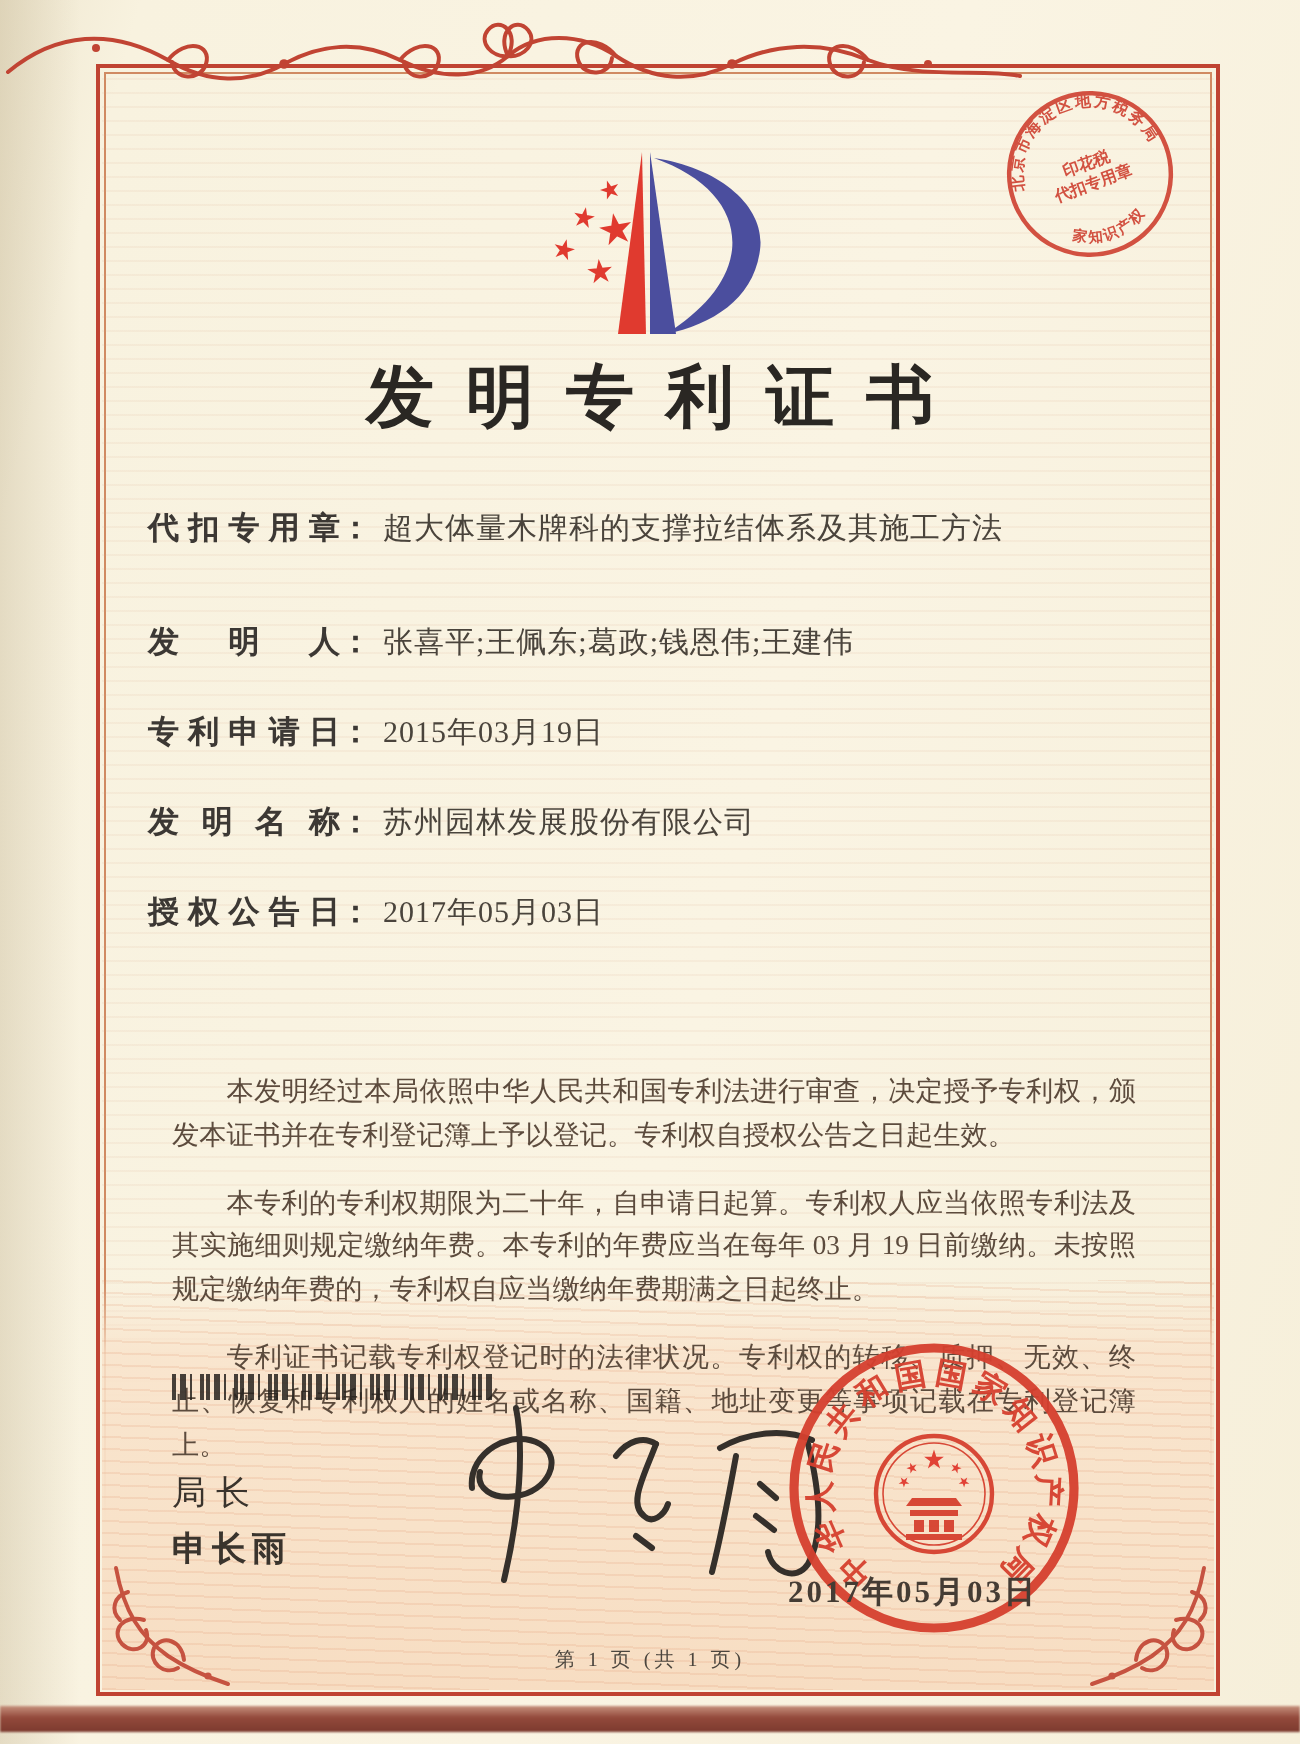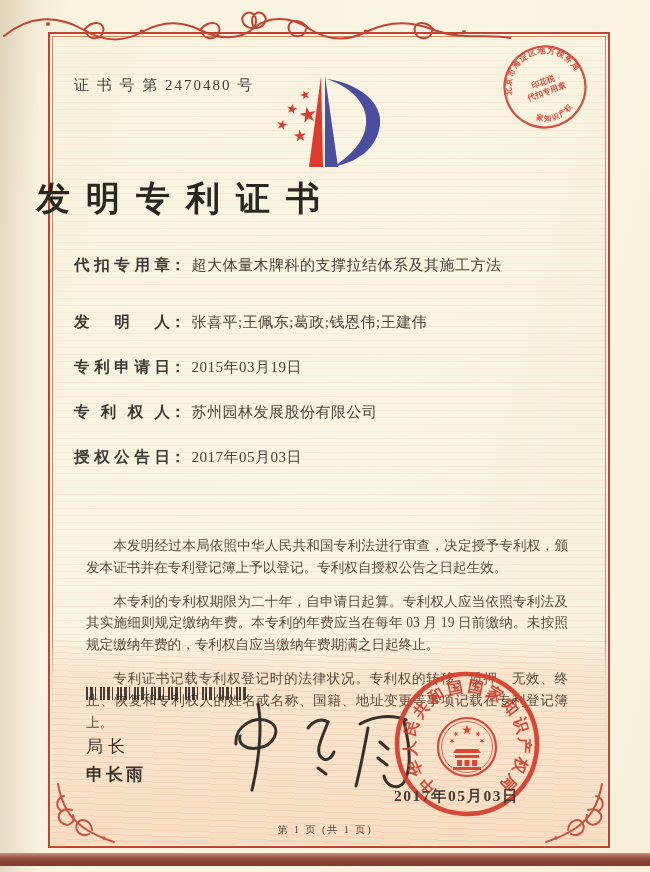--- a/index.html
+++ b/index.html
@@ -15,21 +15,21 @@
     border:2px solid #c04332;box-sizing:border-box;}
   .frame::after{content:"";position:absolute;inset:2px;border:1px solid #d08a62;pointer-events:none;}
   .texture{position:absolute;left:51px;top:36px;width:556px;height:809px;
     background:repeating-linear-gradient(0deg,rgba(214,160,130,.10) 0 1px,rgba(0,0,0,0) 1px 7px);}
   .peach{position:absolute;left:51px;top:640px;width:556px;height:205px;
     background:linear-gradient(180deg,rgba(249,227,203,0) 0%,rgba(249,227,203,.85) 18%,#f8e2c9 60%,#f7ddc2 100%);}
   .peach::after{content:"";position:absolute;inset:0;
     background:repeating-linear-gradient(2deg,rgba(224,148,110,.18) 0 1px,rgba(0,0,0,0) 1px 6px);}
   
   .cert-no{position:absolute;left:74px;top:76px;font-size:15px;letter-spacing:2px;color:#44403a;}
-  .title-wrap{position:absolute;left:0;right:0;top:176px;text-align:left;padding-left:36px;}
+  .title-wrap{position:absolute;left:0;right:0;top:176px;text-align:center;}
   .title-wrap span{font-size:34px;font-weight:700;color:#2a2723;letter-spacing:16px;margin-right:-16px;}
   .tax-stamp{position:absolute;left:498px;top:40px;width:94px;height:94px;transform:rotate(-20deg);opacity:.92;}
   .logo{position:absolute;left:263px;top:70px;width:128px;height:104px;}
   .top-flourish{position:absolute;left:0px;top:4px;width:514px;height:46px;}
   .corner{position:absolute;width:64px;height:64px;opacity:.9;}
   .corner.br{right:44px;top:780px;}
   .corner.bl{left:54px;top:780px;transform:scaleX(-1);}
   
   .fields{position:absolute;left:74px;top:250px;right:56px;}
   .frow{height:30px;line-height:30px;margin-bottom:15px;white-space:nowrap;}
@@ -89,21 +89,20 @@
     <circle cx="14" cy="58" r="1.8" fill="#c14433"></circle>
   </svg>
   <svg class="corner bl" viewBox="0 0 64 64">
     <path class="red-stroke" d="M60,4 C56,26 48,38 34,48 C22,56 10,60 4,62" stroke-width="1.8"></path>
     <path class="red-stroke" d="M46,30 c10,-3 17,5 11,12 c-6,6 -15,1 -12,-7" stroke-width="1.6"></path>
     <path class="red-stroke" d="M26,50 c1,-10 11,-13 15,-6 c3,7 -5,14 -12,10" stroke-width="1.6"></path>
     <path class="red-stroke" d="M54,16 c7,2 9,9 4,14" stroke-width="1.4"></path>
     <circle cx="14" cy="58" r="1.8" fill="#c14433"></circle>
   </svg>
 
-  <div class="cert-no">证 书 号 第 2470480 号</div>
 
   <svg class="tax-stamp" viewBox="0 0 100 100">
     <defs>
       <path id="taxTop" d="M20.5,70.6 A36,36 0 1 1 79.5,70.6"></path>
       <path id="taxBottom" d="M26.9,77.6 A36,36 0 0 0 73.1,77.6"></path>
     </defs>
     <circle cx="50" cy="50" r="43" fill="none" stroke="#cf4434" stroke-width="2.4"></circle>
     <text font-size="8.4" fill="#cf4434" font-weight="bold" letter-spacing="1.2" text-anchor="middle">
       <textPath href="#taxTop" startOffset="50%">北京市海淀区地方税务局</textPath>
     </text>
@@ -136,21 +135,21 @@
     <div class="frow first">
       <span class="flabel">代扣专用章</span><span class="fcolon">：</span><span class="fvalue">超大体量木牌科的支撑拉结体系及其施工方法</span>
     </div>
     <div class="frow">
       <span class="flabel">发明人</span><span class="fcolon">：</span><span class="fvalue">张喜平;王佩东;葛政;钱恩伟;王建伟</span>
     </div>
     <div class="frow">
       <span class="flabel">专利申请日</span><span class="fcolon">：</span><span class="fvalue">2015年03月19日</span>
     </div>
     <div class="frow">
-      <span class="flabel">专利权人</span><span class="fcolon">：</span><span class="fvalue">苏州园林发展股份有限公司</span>
+      <span class="flabel">发明名称</span><span class="fcolon">：</span><span class="fvalue">苏州园林发展股份有限公司</span>
     </div>
     <div class="frow">
       <span class="flabel">授权公告日</span><span class="fcolon">：</span><span class="fvalue">2017年05月03日</span>
     </div>
   </div>
 
   <div class="body-text">
     <p>本发明经过本局依照中华人民共和国专利法进行审查，决定授予专利权，颁发本证书并在专利登记簿上予以登记。专利权自授权公告之日起生效。</p>
     <p>本专利的专利权期限为二十年，自申请日起算。专利权人应当依照专利法及其实施细则规定缴纳年费。本专利的年费应当在每年 03 月 19 日前缴纳。未按照规定缴纳年费的，专利权自应当缴纳年费期满之日起终止。</p>
     <p>专利证书记载专利权登记时的法律状况。专利权的转移、质押、无效、终止、恢复和专利权人的姓名或名称、国籍、地址变更等事项记载在专利登记簿上。</p>

